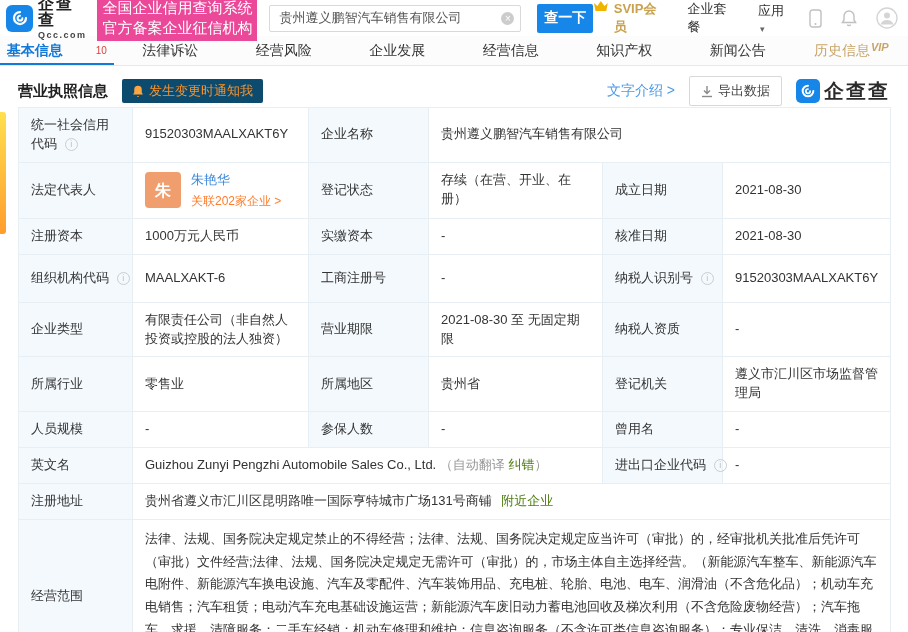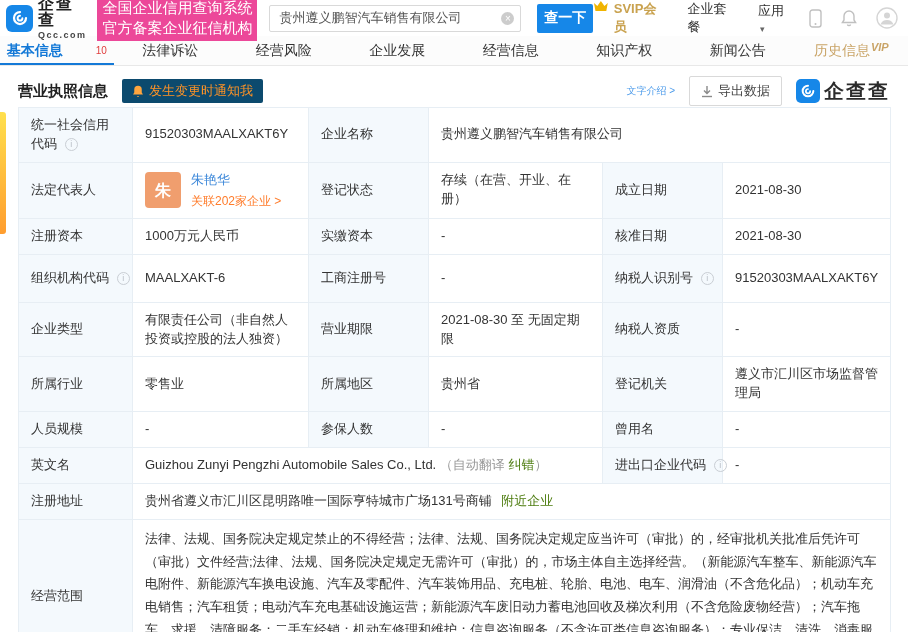--- a/index.html
+++ b/index.html
@@ -31,21 +31,21 @@
   .tab.active { color:#1479d7; font-weight:bold; box-shadow:inset 0 -2px 0 #1479d7;gap:28px; }
   .tab .count { color:#e03c3c; font-weight:normal; font-size:10px; margin-left:5px; }
   .tab.vip-tab { color:#c9a467; }
   .tab sup { font-size:11px; font-style:italic; font-weight:bold; color:#c9a467; margin-left:1px; transform:translateY(-4px); }
 
   
   .section-bar { display:flex; align-items:center; margin:10px 18px 1px 18px; }
   .section-title { font-size:15px; font-weight:bold; color:#222; }
   .notify { display:flex; align-items:center; gap:5px; margin-left:14px; background:#0c4a6e; color:#ff9326; font-size:13px; padding:3px 10px; border-radius:2px; cursor:pointer; }
   .sb-right { margin-left:auto; display:flex; align-items:center; gap:14px; }
-  .intro-link { color:#4b9aea; font-size:10px; cursor:pointer; text-decoration:none; }
+  .intro-link { color:#4b9aea; font-size:14px; cursor:pointer; text-decoration:none; }
   .export-btn { display:flex; align-items:center; gap:5px; background:#fff; border:1px solid #d9d9d9; border-radius:2px; padding:5px 11px; font-size:13px; color:#444; cursor:pointer; font-family:inherit; }
   .watermark { display:flex; align-items:center; gap:4px; }
   .wm-icon { width:24px; height:24px; background:#1687e8; border-radius:5px; display:flex; align-items:center; justify-content:center; }
   .wm-text { font-size:20px; color:#2b2b2b; font-weight:600; letter-spacing:2px; }
 
   
   table.info { border-collapse:collapse; table-layout:fixed; width:872px; margin:0 18px; }
   td { border:1px solid #e7eef4; font-size:13px; color:#333; padding:8px 12px; vertical-align:middle; line-height:1.45; }
   td.lbl { background:#f4f9fd; white-space:nowrap; }
   .h50 td { height:50px; } .h52 td { height:52px; } .h34 td { height:34px; }

